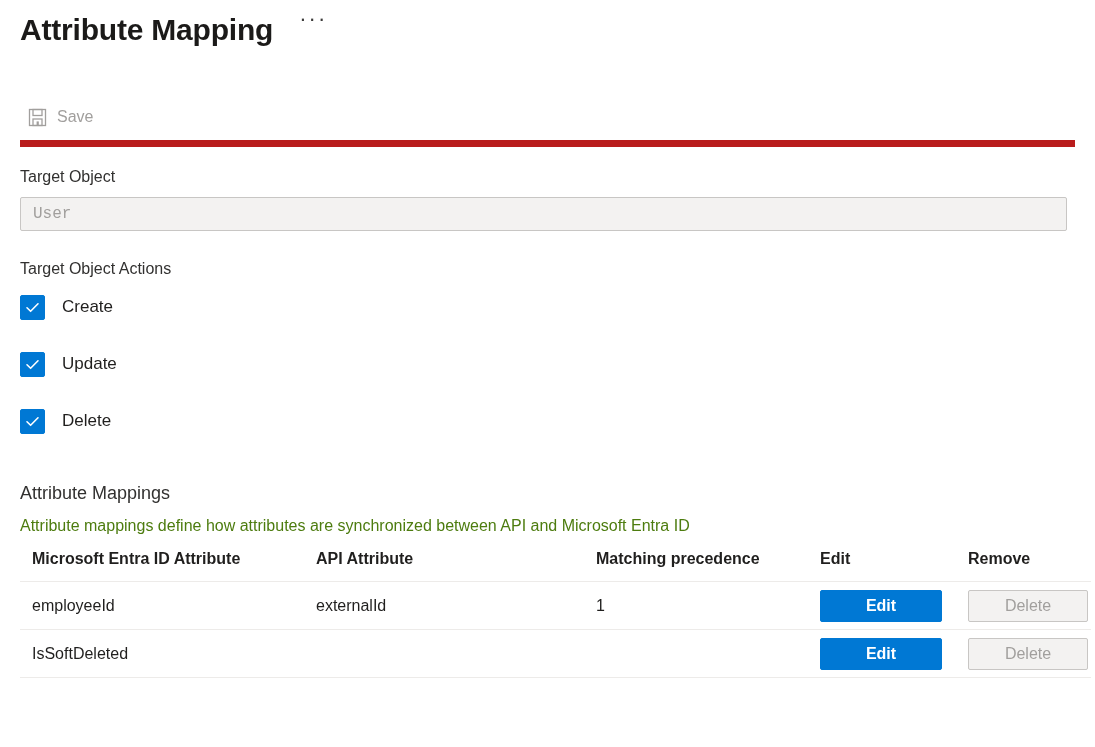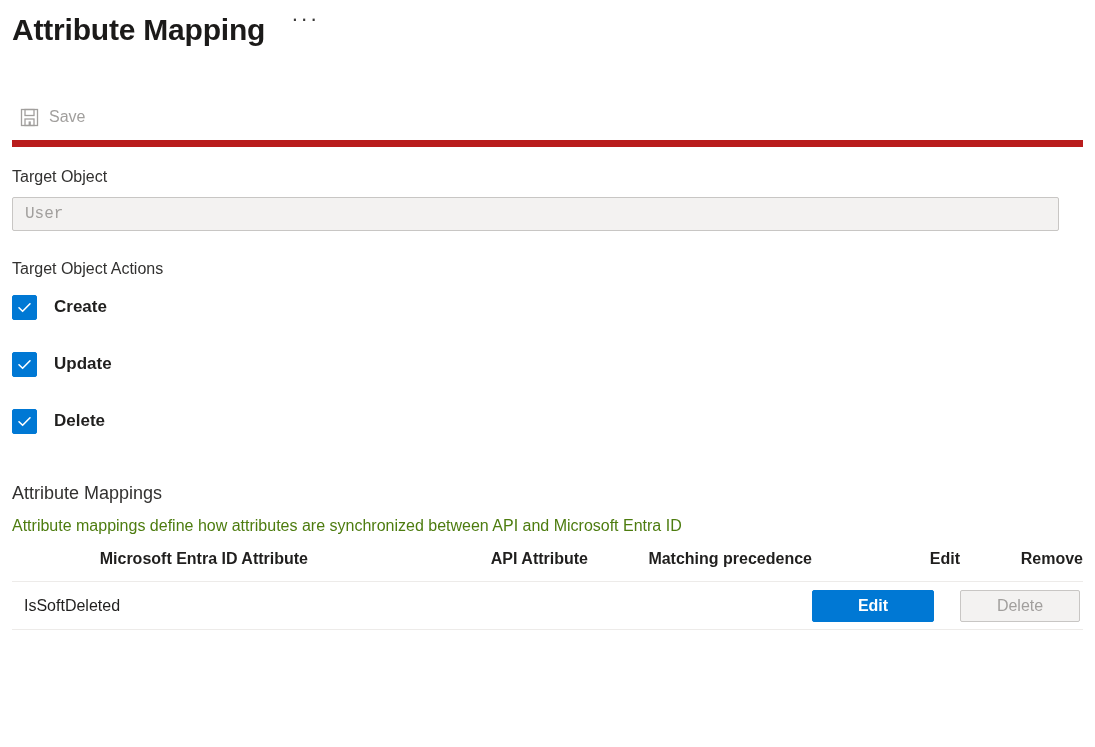--- a/index.html
+++ b/index.html
@@ -14,21 +14,21 @@
     font-family: "Liberation Sans", "DejaVu Sans", sans-serif;
     color: #201f1e;
     -webkit-font-smoothing: antialiased;
   }
 
   .page {
     position: relative;
     width: 1095px;
     height: 530px;
     box-sizing: border-box;
-    padding: 0 12px;
+    padding: 0 20px;
   }
 
   
   .title-row {
     display: flex;
     align-items: center;
     height: 52px;
     padding-top: 4px;
   }
   .page-title {
@@ -122,21 +122,21 @@
     display: block;
   }
 
   
   .section-label {
     font-size: 16px;
     color: #323130;
     line-height: 20px;
     margin-top: 28px;
   }
-  .checkbox-list { margin-top: 14px; font-weight: bold; }
+  .checkbox-list { margin-top: 14px; }
   .checkbox-row {
     display: flex;
     align-items: center;
     height: 28px;
     margin-bottom: 29px;
     cursor: pointer;
   }
   .checkbox-row:last-child { margin-bottom: 0; }
   .checkbox-box {
     box-sizing: border-box;
@@ -173,21 +173,21 @@
     margin-top: 12px;
   }
 
   .map-table {
     width: 1047px;
     margin-top: 14px;
     border-collapse: collapse;
     table-layout: fixed;
   }
   .map-table th {
-    text-align: right;
+    text-align: left;
     font-size: 16px;
     font-weight: 600;
     color: #201f1e;
     padding: 0 0 13px 0;
     vertical-align: bottom;
   }
   .map-table td {
     font-size: 16px;
     color: #201f1e;
     border-top: 1px solid #edebe9;
@@ -307,20 +307,31 @@
       <tr>
         <th class="col-entra">Microsoft Entra ID Attribute</th>
         <th class="col-api">API Attribute</th>
         <th class="col-prec">Matching precedence</th>
         <th class="col-edit">Edit</th>
         <th class="col-remove">Remove</th>
       </tr>
     </thead>
     <tbody>
 
+      <tr>
+        <td class="col-entra">employeeId</td>
+        <td class="col-api">externalId</td>
+        <td class="col-prec">1</td>
+        <td class="col-edit">
+          <button class="btn-edit">Edit</button>
+        </td>
+        <td class="col-remove">
+          <button class="btn-delete" disabled="">Delete</button>
+        </td>
+      </tr>
 
       <tr>
         <td class="col-entra">IsSoftDeleted</td>
         <td class="col-api"></td>
         <td class="col-prec"></td>
         <td class="col-edit">
           <button class="btn-edit">Edit</button>
         </td>
         <td class="col-remove">
           <button class="btn-delete" disabled="">Delete</button>

